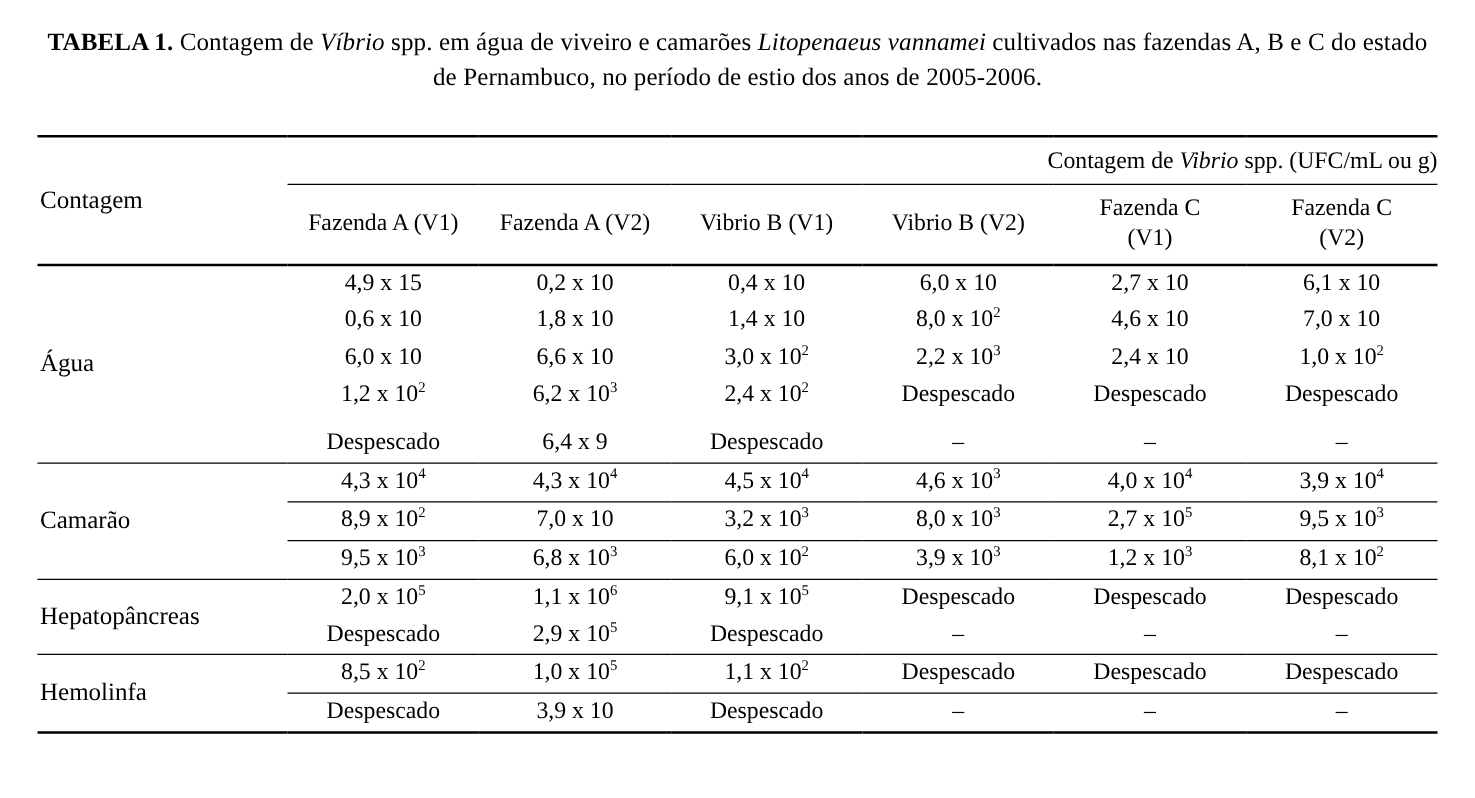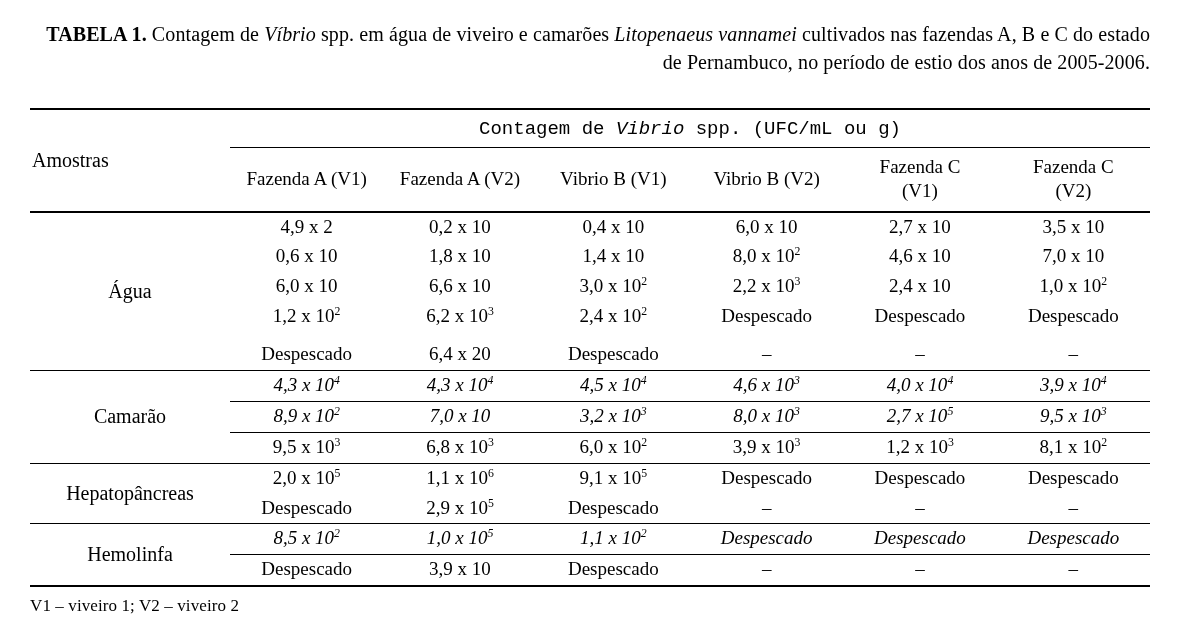--- a/index.html
+++ b/index.html
@@ -13,21 +13,21 @@
     overflow: hidden;
     font-family: "Liberation Serif", "DejaVu Serif", serif;
     color: #000000;
   }
   .page {
     padding: 20px 30px 0 30px;
   }
   .caption {
     font-size: 20px;
     line-height: 1.4;
-    text-align: right;
+    text-align: center;
     letter-spacing: 0.1px;
   }
   .caption .b { font-weight: bold; }
   .caption .i, .group-head .i { font-style: italic; }
 
   table.data-table {
     width: 1120px;
     border-collapse: collapse;
     table-layout: fixed;
     margin-top: 32px;
@@ -41,47 +41,46 @@
     font-size: 19px;
   }
   th.label-col {
     text-align: left;
     vertical-align: middle;
     padding-left: 2px;
     border-bottom: 2px solid #000;
     font-size: 20px;
   }
   th.group-head {
-    text-align: center;
+    text-align: right;
     padding: 8px 0 7px 0;
     border-bottom: 1.5px solid #000;
-    font-family: Liberation Mono, monospace;
   }
   th.col-head {
     text-align: center;
     vertical-align: middle;
     padding: 7px 0 8px 0;
     border-bottom: 2px solid #000;
     white-space: pre-line;
     line-height: 1.25;
   }
 
   tbody td {
     text-align: center;
     padding: 4px 2px 5px 2px;
     line-height: 1.1;
   }
   tbody td.section-label {
-    text-align: center;
+    text-align: left;
     vertical-align: middle;
     padding-left: 2px;
     font-size: 20px;
   }
   tbody tr:nth-child(5) td { padding-top: 12px; }
-  td.divider { border-bottom: 1.5px solid #000; font-style: italic; }
+  td.divider { border-bottom: 1.5px solid #000; }
   td.section-end { border-bottom: 1.5px solid #000; }
   td.table-end { border-bottom: 2px solid #000; }
 
   sup {
     font-size: 0.62em;
     line-height: 0;
     vertical-align: super;
   }
 
   .footnote {
@@ -102,43 +101,43 @@
       <col class="c-label">
         <col>
         <col>
         <col>
         <col>
         <col>
         <col>
     </colgroup>
     <thead>
       <tr>
-        <th class="label-col" rowspan="2">Amostras</th>
+        <th class="label-col" rowspan="2">Contagem</th>
         <th class="group-head" colspan="6"><span>Contagem de </span><span class="i">Vibrio</span><span> spp. (UFC/mL ou g)</span></th>
       </tr>
       <tr id="col-row">
           <th class="col-head">Fazenda A (V1)</th>
           <th class="col-head">Fazenda A (V2)</th>
           <th class="col-head">Vibrio B (V1)</th>
           <th class="col-head">Vibrio B (V2)</th>
           <th class="col-head">Fazenda C
 (V1)</th>
           <th class="col-head">Fazenda C
 (V2)</th>
         </tr>
     </thead>
     <tbody id="table-body">
         <tr>
           <td rowspan="5" class="section-label section-end">Água</td>
-          <td>4,9 x 2</td>
+          <td>4,9 x 15</td>
           <td>0,2 x 10</td>
           <td>0,4 x 10</td>
           <td>6,0 x 10</td>
           <td>2,7 x 10</td>
-          <td>3,5 x 10</td>
+          <td>6,1 x 10</td>
         </tr>
         <tr>
           <td>0,6 x 10</td>
           <td>1,8 x 10</td>
           <td>1,4 x 10</td>
           <td>8,0 x 10<sup>2</sup></td>
           <td>4,6 x 10</td>
           <td>7,0 x 10</td>
         </tr>
         <tr>
@@ -152,21 +151,21 @@
         <tr>
           <td>1,2 x 10<sup>2</sup></td>
           <td>6,2 x 10<sup>3</sup></td>
           <td>2,4 x 10<sup>2</sup></td>
           <td>Despescado</td>
           <td>Despescado</td>
           <td>Despescado</td>
         </tr>
         <tr>
           <td class="section-end">Despescado</td>
-          <td class="section-end">6,4 x 20</td>
+          <td class="section-end">6,4 x 9</td>
           <td class="section-end">Despescado</td>
           <td class="section-end">–</td>
           <td class="section-end">–</td>
           <td class="section-end">–</td>
         </tr>
         <tr>
           <td rowspan="3" class="section-label section-end">Camarão</td>
           <td class="divider">4,3 x 10<sup>4</sup></td>
           <td class="divider">4,3 x 10<sup>4</sup></td>
           <td class="divider">4,5 x 10<sup>4</sup></td>
@@ -220,15 +219,14 @@
           <td class="table-end">Despescado</td>
           <td class="table-end">3,9 x 10</td>
           <td class="table-end">Despescado</td>
           <td class="table-end">–</td>
           <td class="table-end">–</td>
           <td class="table-end">–</td>
         </tr>
       </tbody>
   </table>
 
-  <div class="footnote">V1 – viveiro 1; V2 – viveiro 2</div>
 
 </div>
 
 </body></html>

